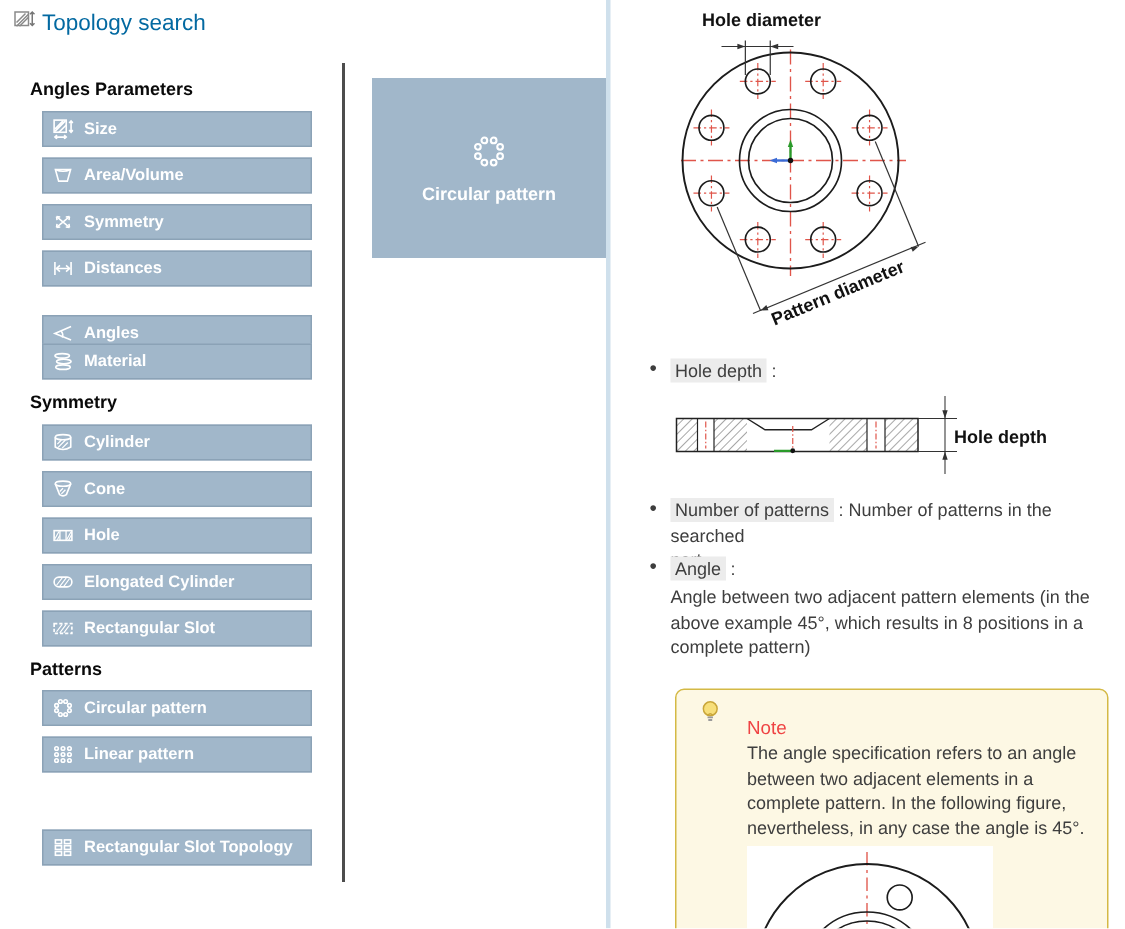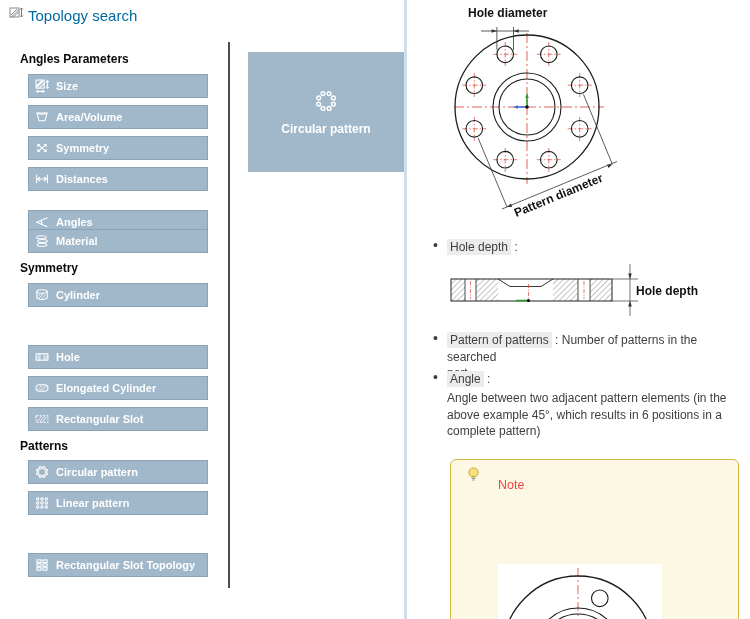--- a/index.html
+++ b/index.html
@@ -141,20 +141,32 @@
         <svg viewBox="0 0 13 13">
           <g stroke="#fff" fill="none" stroke-width="1">
             <ellipse cx="6.5" cy="3.2" rx="4.8" ry="1.6"></ellipse>
             <path d="M1.7 3.2 V9.3 Q6.5 12.3 11.3 9.3 V3.2"></path>
             <path d="M3 7.5 L5.5 5 M3.5 9.5 L8 5 M6 10 L9.5 6.5" stroke-width=".8"></path>
           </g>
         </svg>
       </span>
     <span class="blabel">Cylinder</span>
   </div>
+  <div class="btn" style="top:314px">
+    <span class="bicon">
+        <svg viewBox="0 0 13 13">
+          <g stroke="#fff" fill="none" stroke-width="1">
+            <ellipse cx="6.5" cy="3.2" rx="4.8" ry="1.6"></ellipse>
+            <path d="M1.7 3.2 L4.4 10 Q6.5 11.5 8.6 10 L11.3 3.2"></path>
+            <path d="M4.5 8 L6.5 6 M5.5 9.5 L8 7" stroke-width=".8"></path>
+          </g>
+        </svg>
+      </span>
+    <span class="blabel">Cone</span>
+  </div>
   <div class="btn" style="top:345px">
     <span class="bicon">
         <svg viewBox="0 0 13 13">
           <g stroke="#fff" fill="none" stroke-width="1">
             <rect x="1" y="3.5" width="11" height="6"></rect>
             <path d="M4.6 3.5 v6 M8.4 3.5 v6" stroke-width=".8"></path>
             <path d="M1.5 8.5 L4 4 M3 9.2 L4.4 6.5 M8.8 9 L11.5 4.2 M10 9.3 L11.8 6" stroke-width=".7"></path>
           </g>
         </svg>
       </span>
@@ -346,42 +358,46 @@
       <path d="M172 24 H198 M172 46 H198"></path>
         <path d="M190 9 V61"></path>
     </g>
     <polygon points="190,24 188.2,18.5 191.8,18.5" fill="#333"></polygon>
     <polygon points="190,46 188.2,51.5 191.8,51.5" fill="#333"></polygon>
     <text x="196" y="40" font-size="12" font-weight="bold" fill="#111">Hole depth</text>
   </svg>
 
   <div class="bullet-row" style="top:332px">
     <span class="dot">•</span>
-    <span class="btext"><span class="hl">Pattern of patterns</span><span> : Number of patterns in the searched
+    <span class="btext"><span class="hl">Number of patterns</span><span> : Number of patterns in the searched
 part</span></span>
   </div>
 
   <div class="bullet-row" style="top:371px">
     <span class="dot">•</span>
     <span class="btext"><span class="hl">Angle</span><span> :</span></span>
   </div>
 
   <div class="para">Angle between two adjacent pattern elements (in the
-above example 45°, which results in 6 positions in a
+above example 45°, which results in 8 positions in a
 complete pattern)</div>
 
   <div class="note">
     <span class="bulb">
       <svg viewBox="0 0 17 17">
         <circle cx="8.5" cy="6.5" r="4.6" fill="#f7df7a" stroke="#c9a63a" stroke-width="1"></circle>
         <path d="M7 10.8 Q8.5 9 10 10.8" fill="none" stroke="#c9a63a" stroke-width="1"></path>
         <path d="M6.7 12.3 H10.3 M7.2 14 H9.8" stroke="#9a9a9a" stroke-width="1.2" fill="none"></path>
       </svg>
     </span>
     <div class="ntitle">Note</div>
+    <div class="nbody">The angle specification refers to an angle
+between two adjacent elements in a
+complete pattern. In the following figure,
+nevertheless, in any case the angle is 45°.</div>
 
     <svg class="nfig" viewBox="0 0 164 96">
       <rect x="0" y="0" width="164" height="96" fill="#fff"></rect>
       <path d="M80 4 V92" stroke="#e0554a" stroke-width=".9" fill="none" stroke-dasharray="9 3 2 3"></path>
       <g stroke="#1c1c1c" fill="none">
         <circle cx="80" cy="87" r="75" stroke-width="1.3"></circle>
         <circle cx="80" cy="87" r="43" stroke-width="1.1"></circle>
         <circle cx="80" cy="87" r="37" stroke-width="1.1"></circle>
         <g stroke-width="1.1">
           <circle cx="101.8" cy="34.3" r="8.3"></circle>

